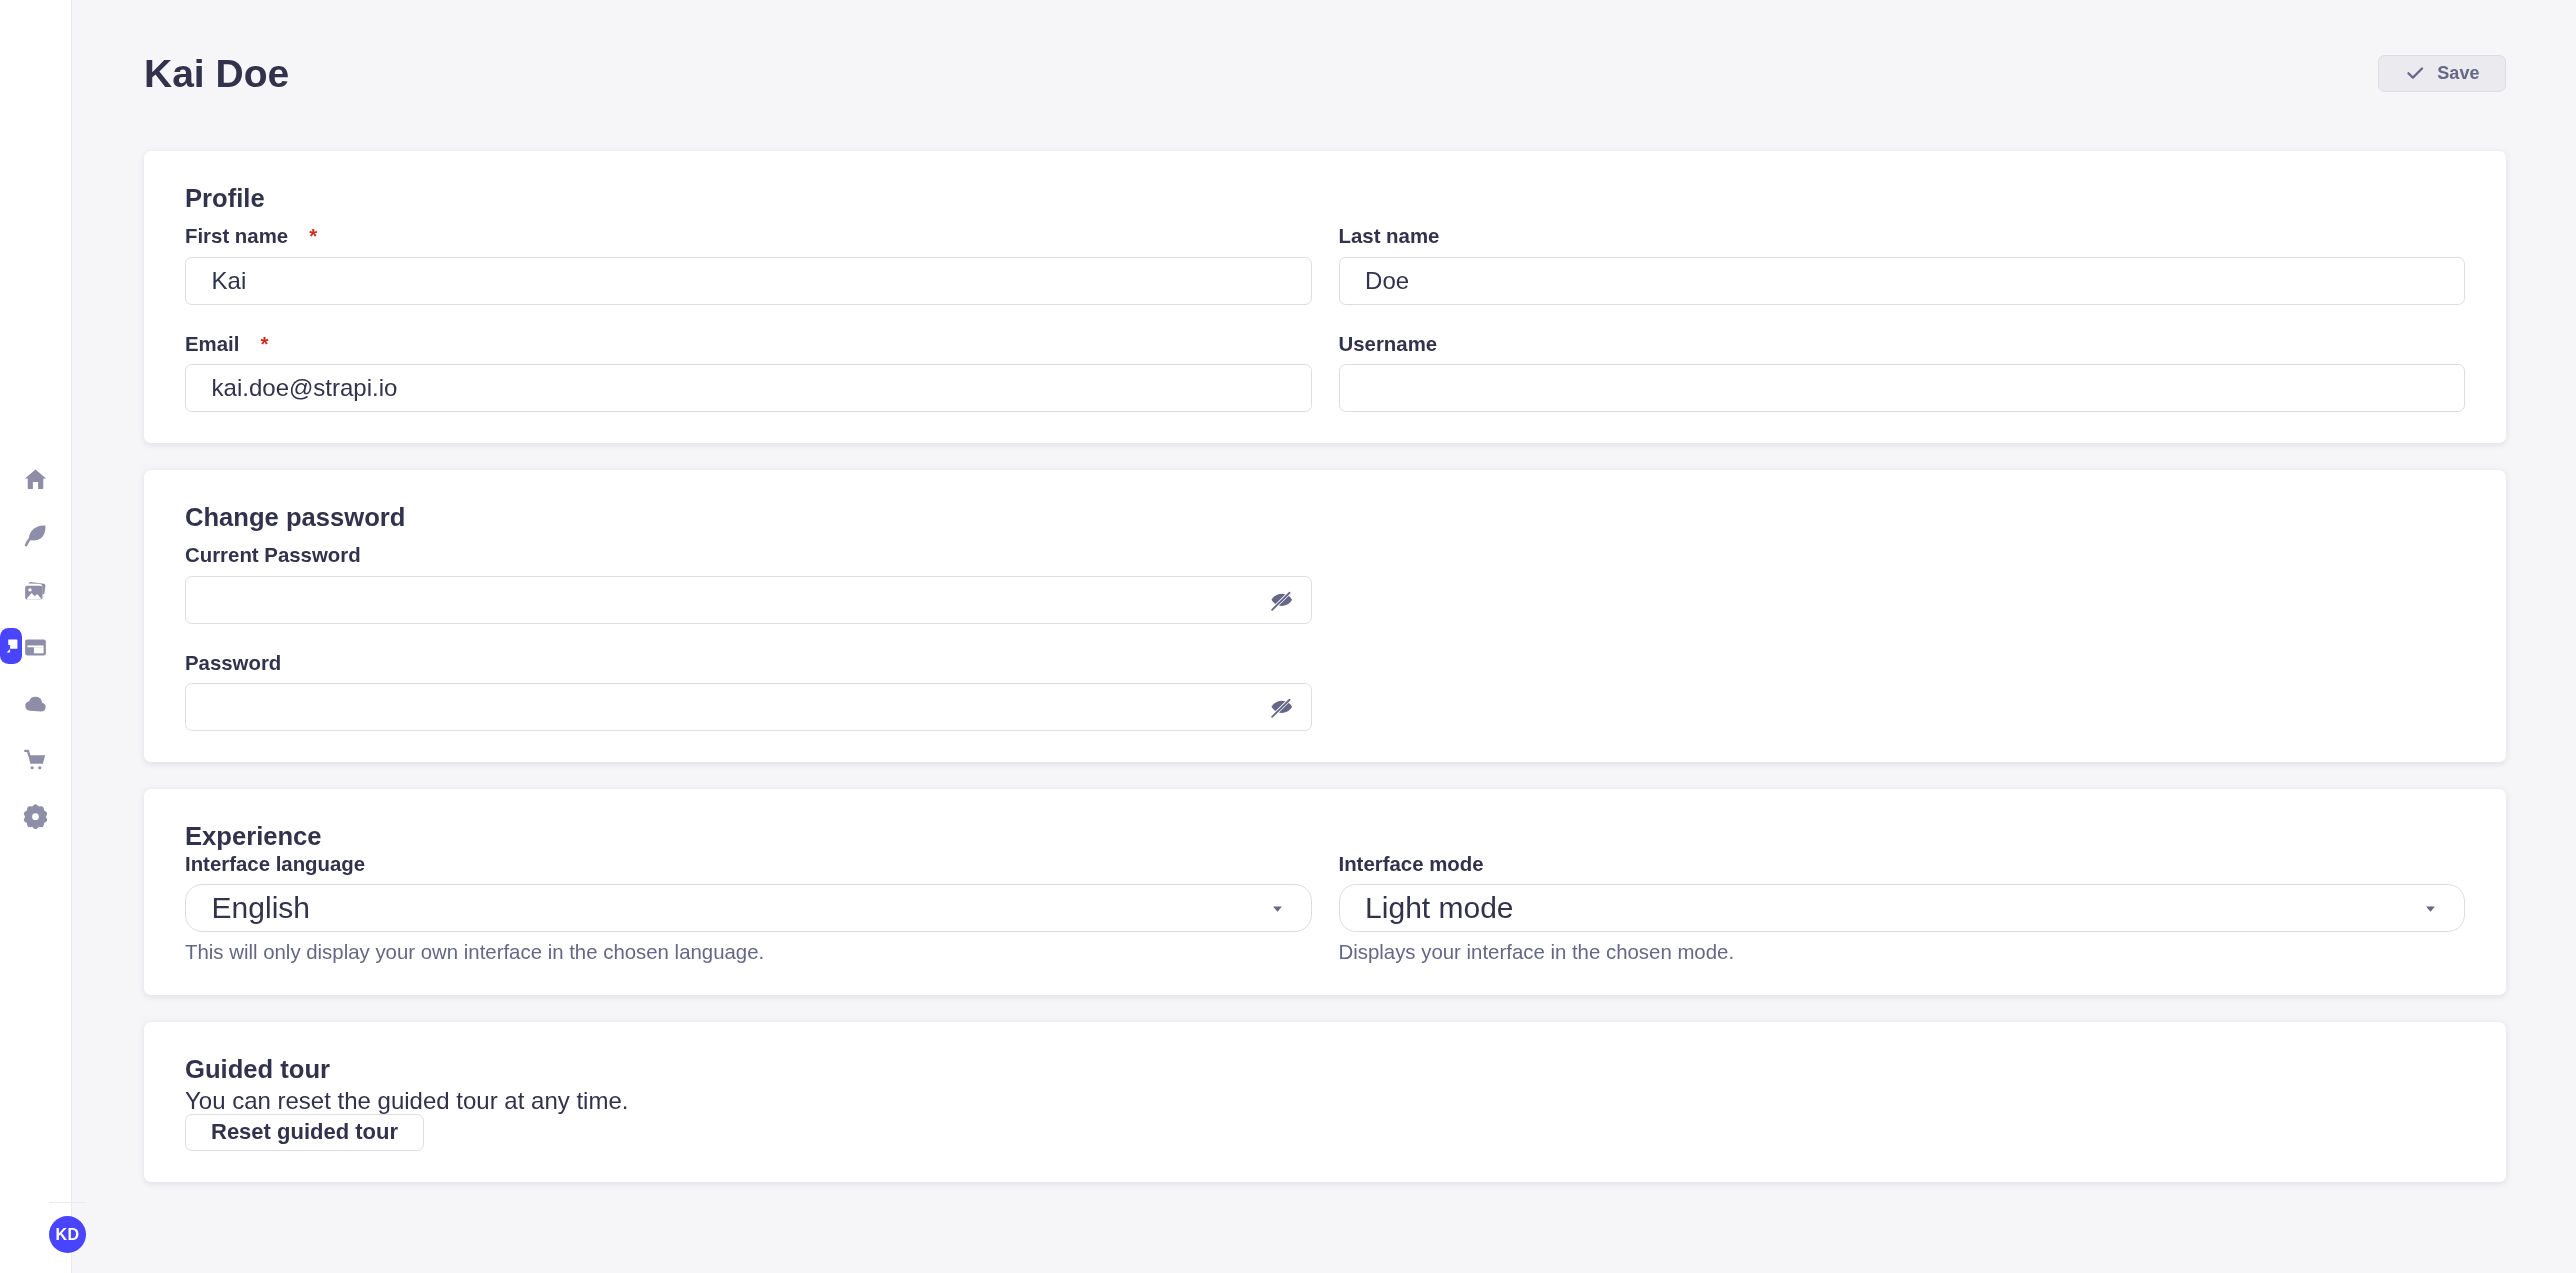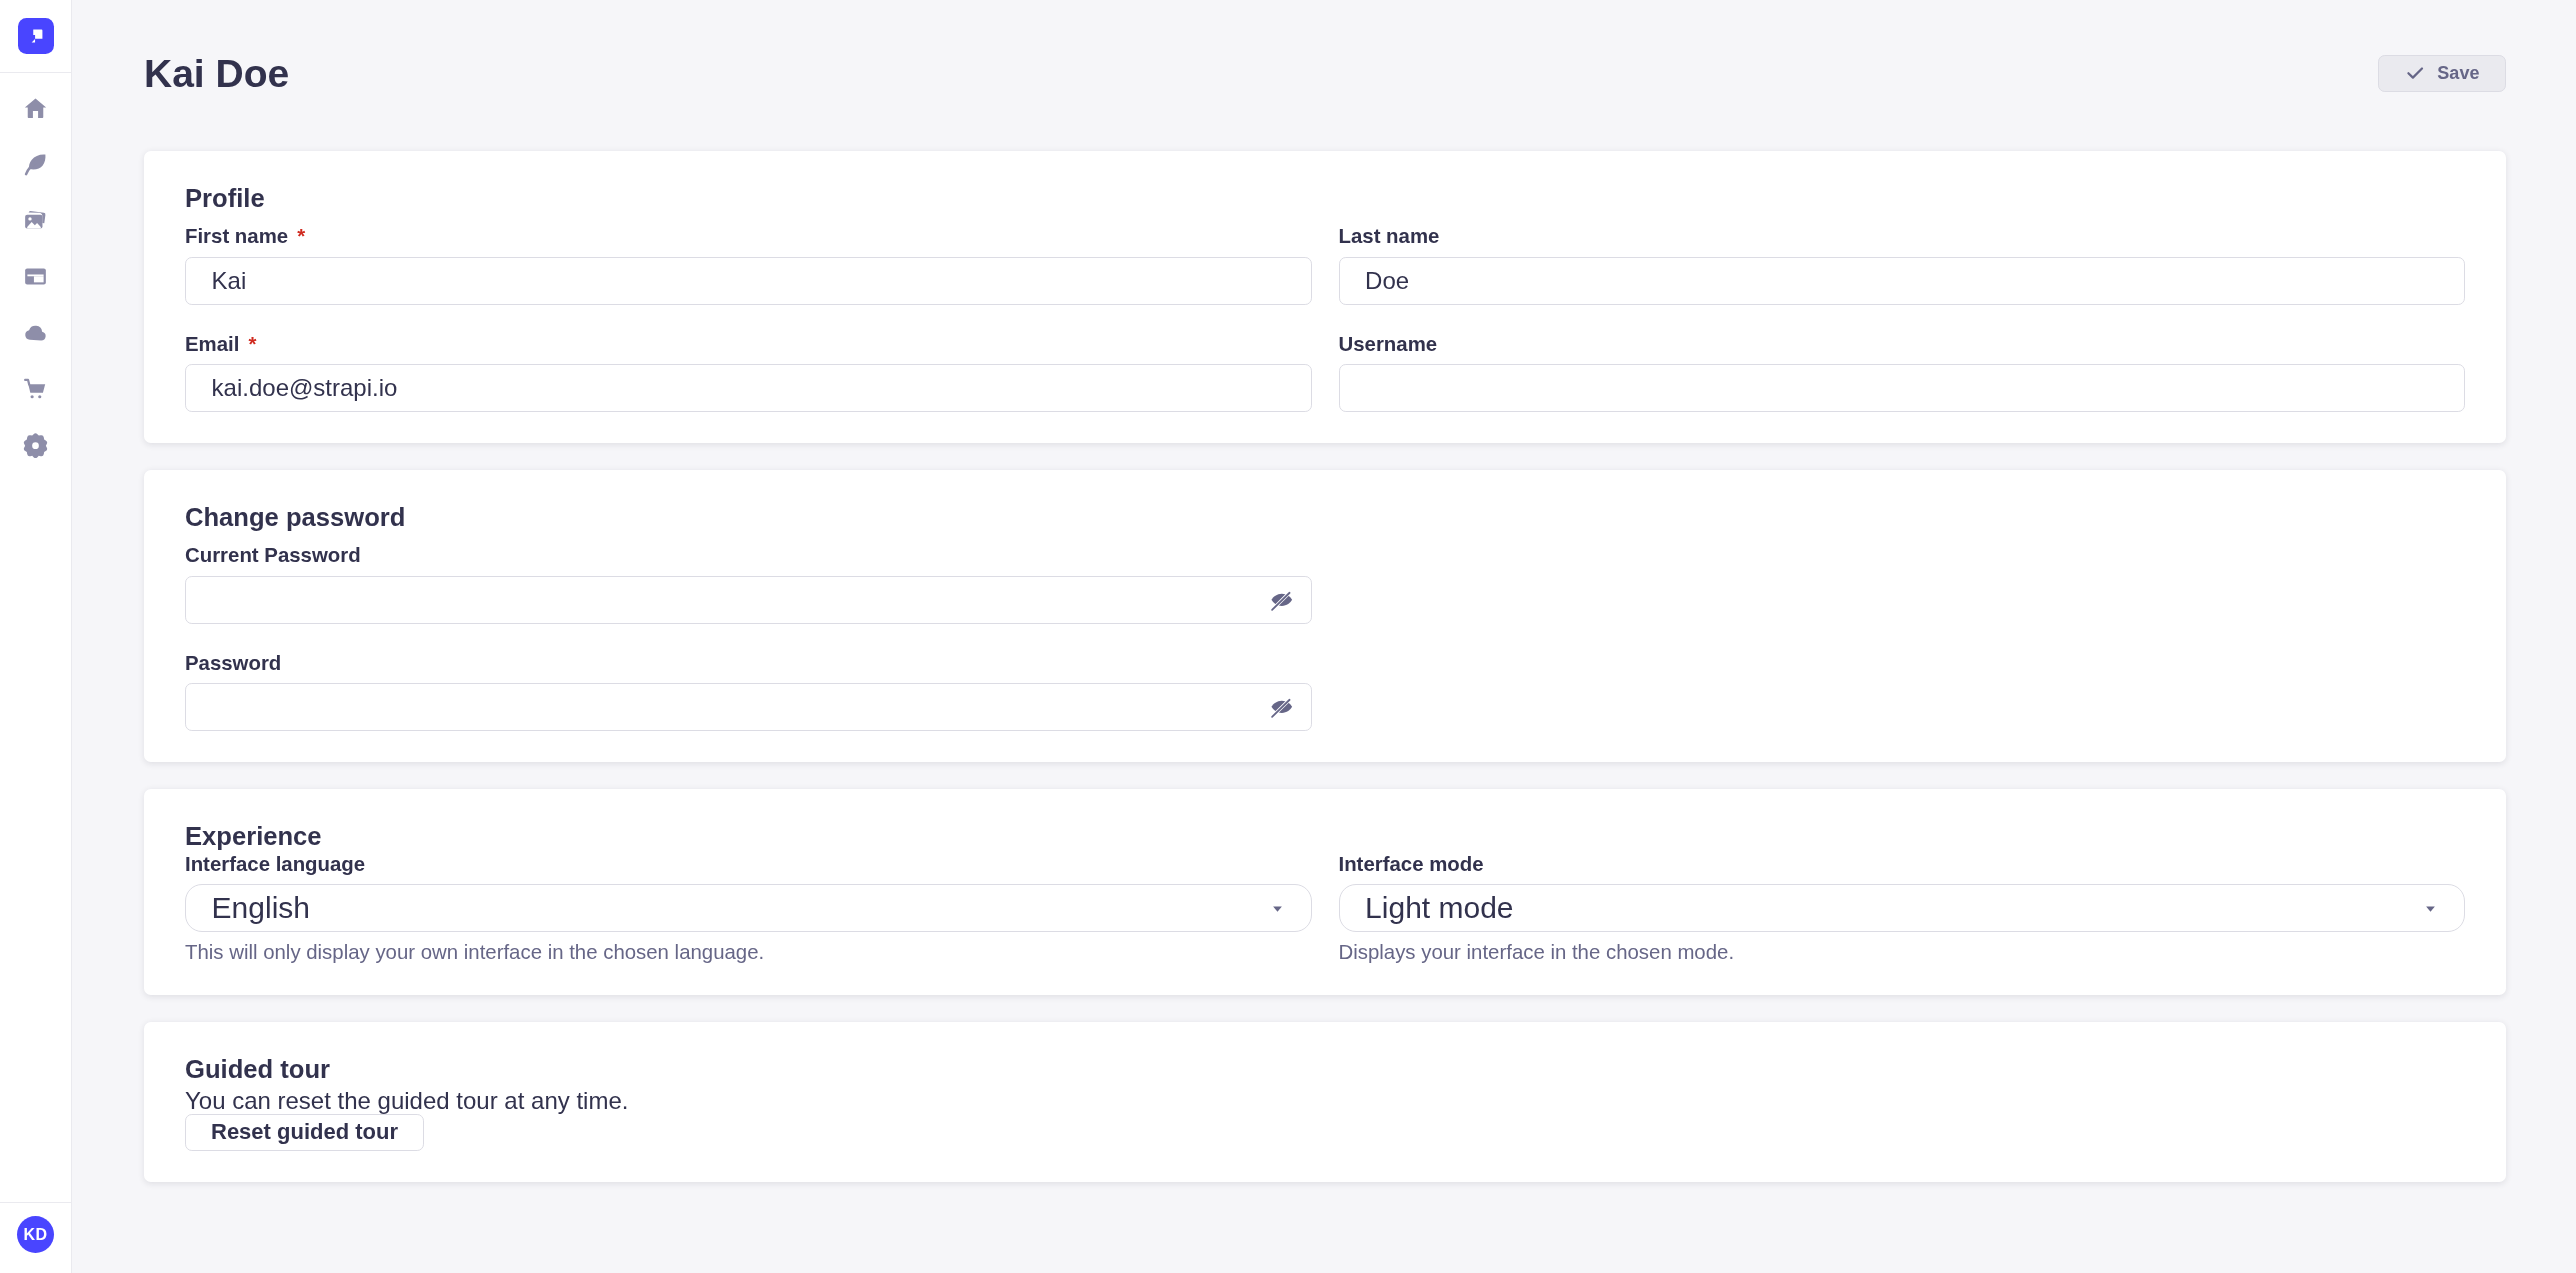--- a/index.html
+++ b/index.html
@@ -7,21 +7,21 @@
   body {
     background:#f6f6f9;
     font-family:"Liberation Sans", sans-serif;
     color:#32324d;
     position:relative;
   }
   
   .sidebar {
     position:fixed; left:0; top:0; bottom:0; width:72px;
     background:#ffffff; border-right:0.9px solid #eaeaef;
-    display:flex; flex-direction:column; align-items:center; z-index:10;
+    display:flex; flex-direction:row; align-items:center; z-index:10;
   }
   .logo-box {
     margin-top:18px; width:36px; height:36px; border-radius:8.5px;
     background:#4945ff; display:flex; align-items:center; justify-content:center;
     cursor:pointer;
   }
   .logo-divider { width:100%; border-bottom:0.9px solid #eaeaef; margin-top:18px; }
   .nav { margin-top:22px; display:flex; flex-direction:column; gap:29px; align-items:center; }
   .nav-item { width:27px; height:27px; display:flex; align-items:center; justify-content:center; cursor:pointer; }
   .nav-item svg { width:27px; height:27px; }
@@ -60,21 +60,21 @@
   .card-desc { font-size:24px; line-height:29px; color:#32324d; margin-top:1.7px; }
   .card-desc a { color:#4945ff; text-decoration:underline; cursor:pointer; }
   .form-grid {
     display:grid; grid-template-columns:1fr 1fr;
     column-gap:27px; row-gap:27px;
   }
   .field {}
   .col2 { grid-column:2; }
   .field-label {
     font-size:20.4px; font-weight:600; line-height:25.6px; color:#32324d;
-    margin-bottom:6.8px; display:flex; gap:9px;
+    margin-bottom:6.8px; display:flex; gap:21px;
   }
   .required-mark { color:#d02b20; font-weight:600; }
   .control-wrap { position:relative; }
   .text-input {
     width:100%; height:48px; background:#ffffff;
     border:0.9px solid #dcdce4; border-radius:6.8px;
     padding:0 25.6px; font-size:24px; color:#32324d;
     font-family:"Liberation Sans", sans-serif; outline:none;
   }
   .text-input.with-icon { padding-right:65px; }

